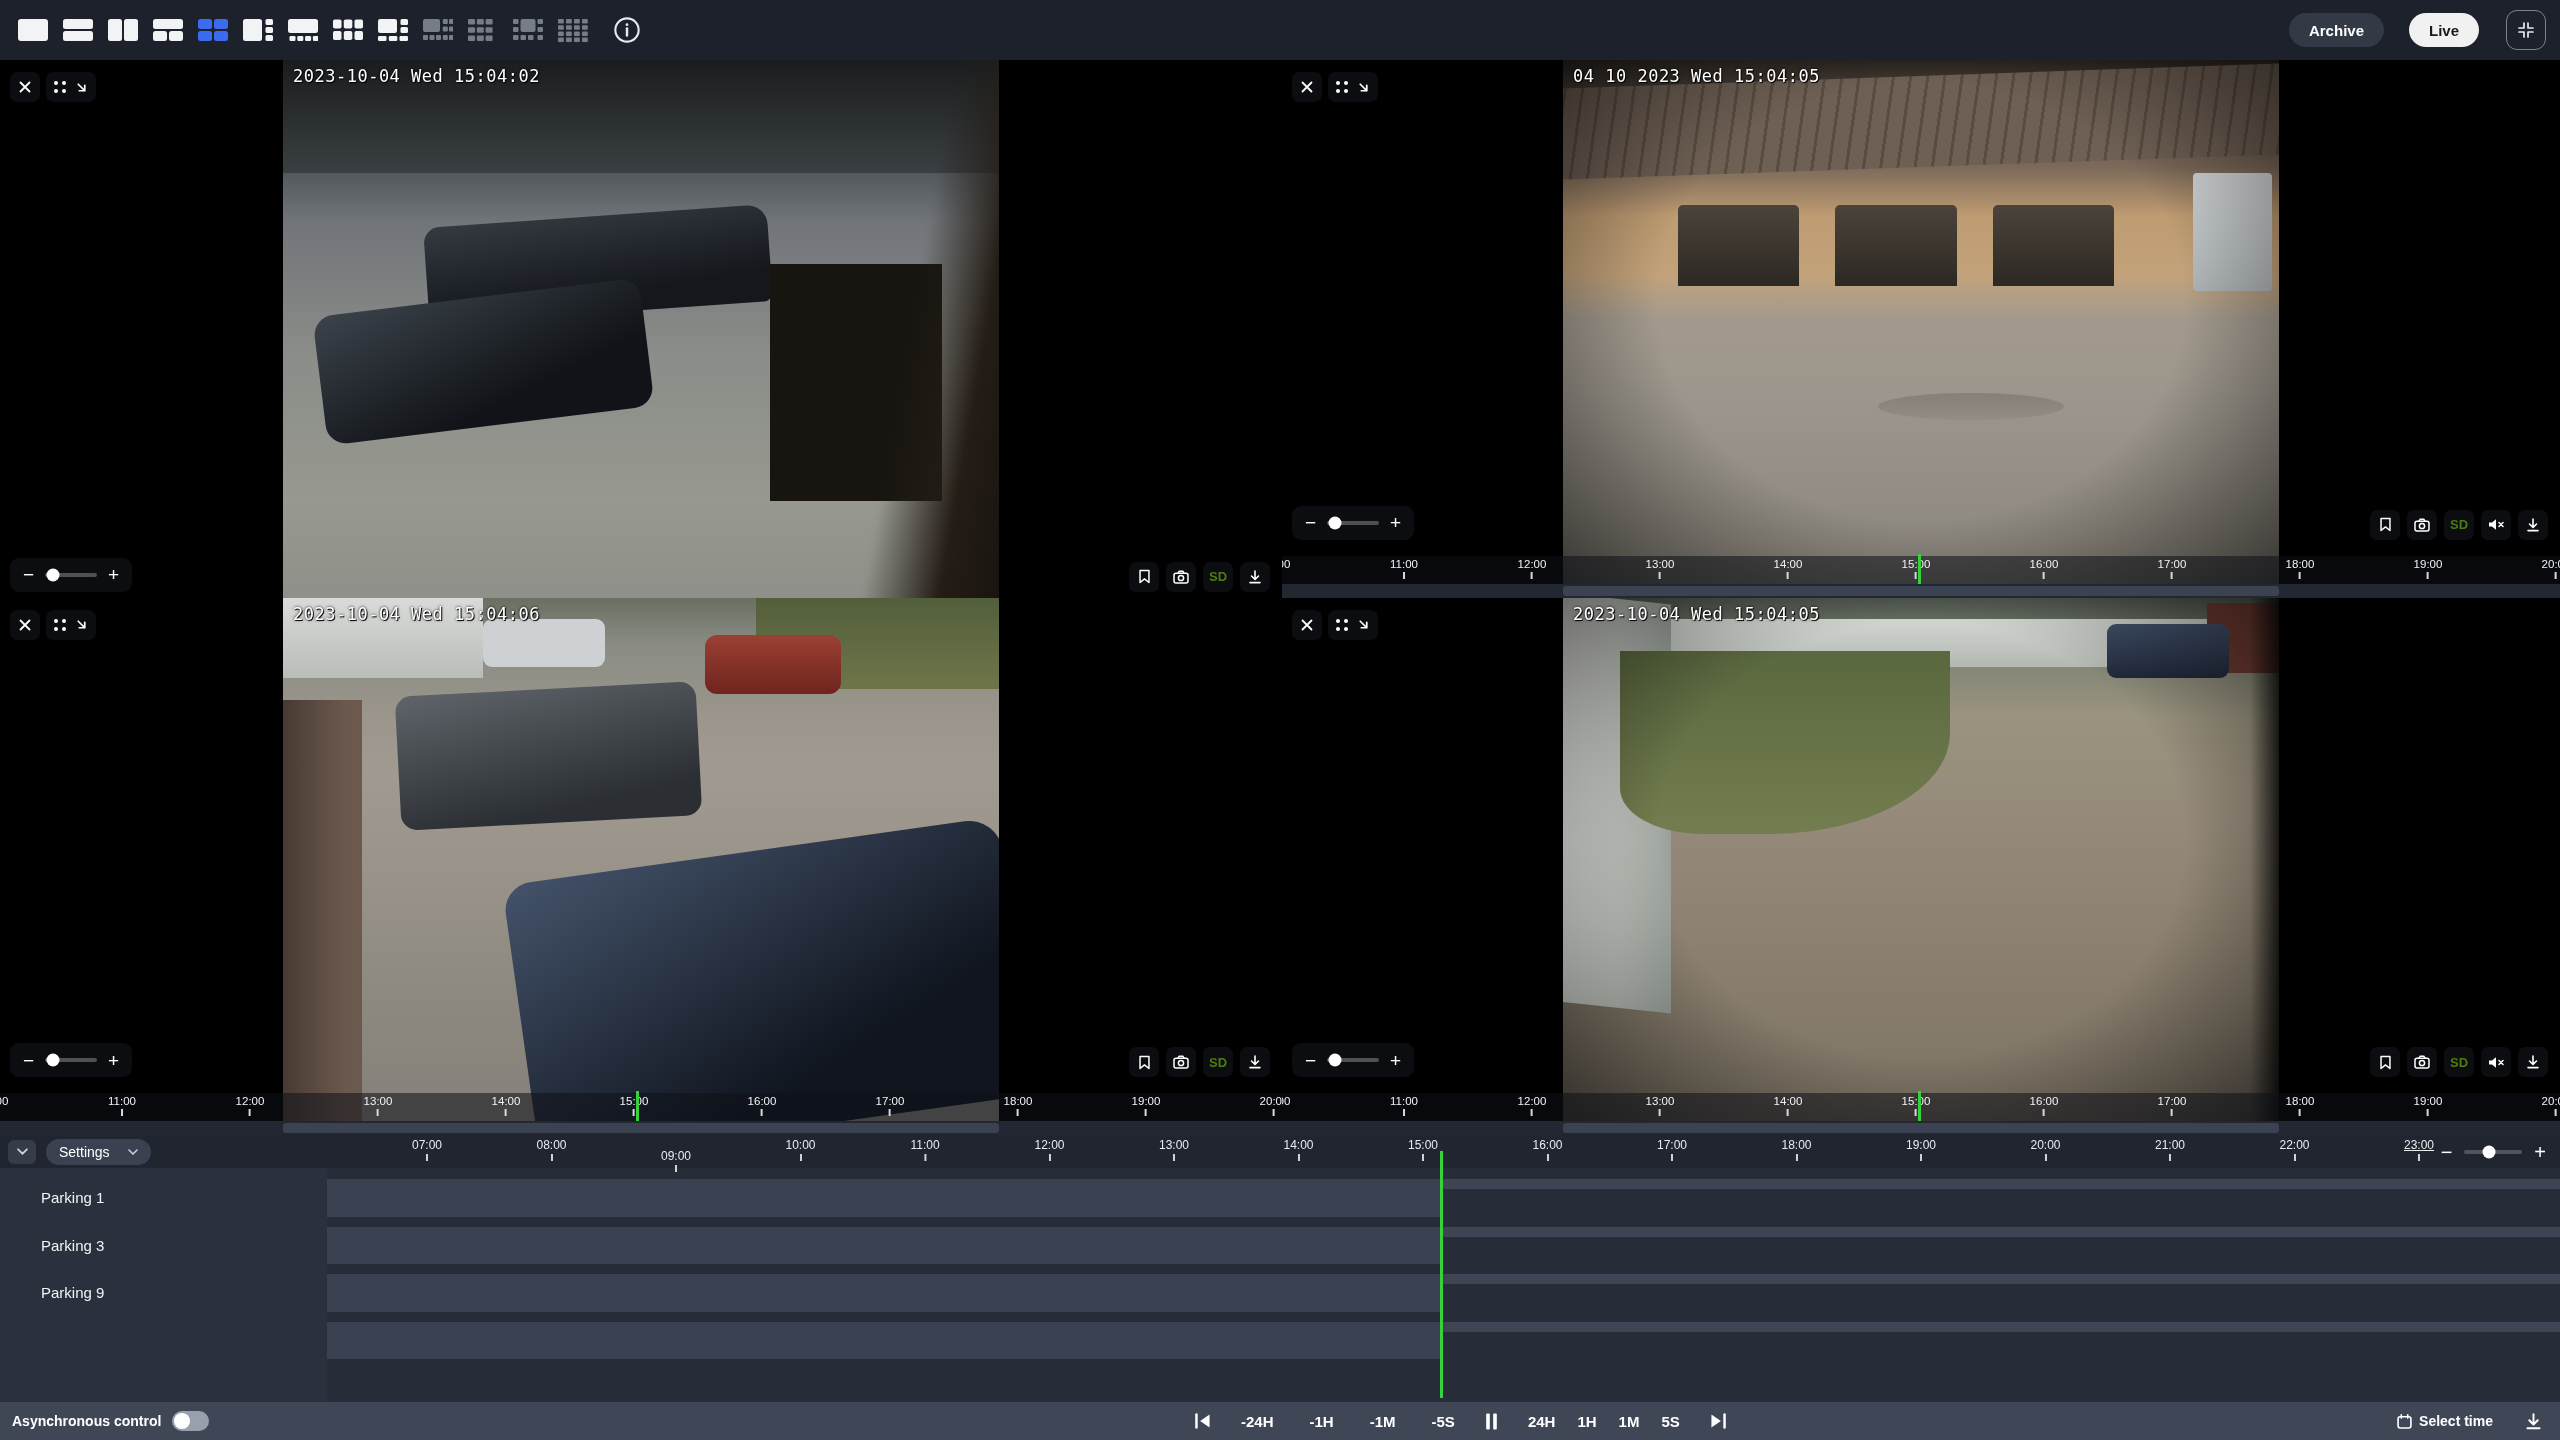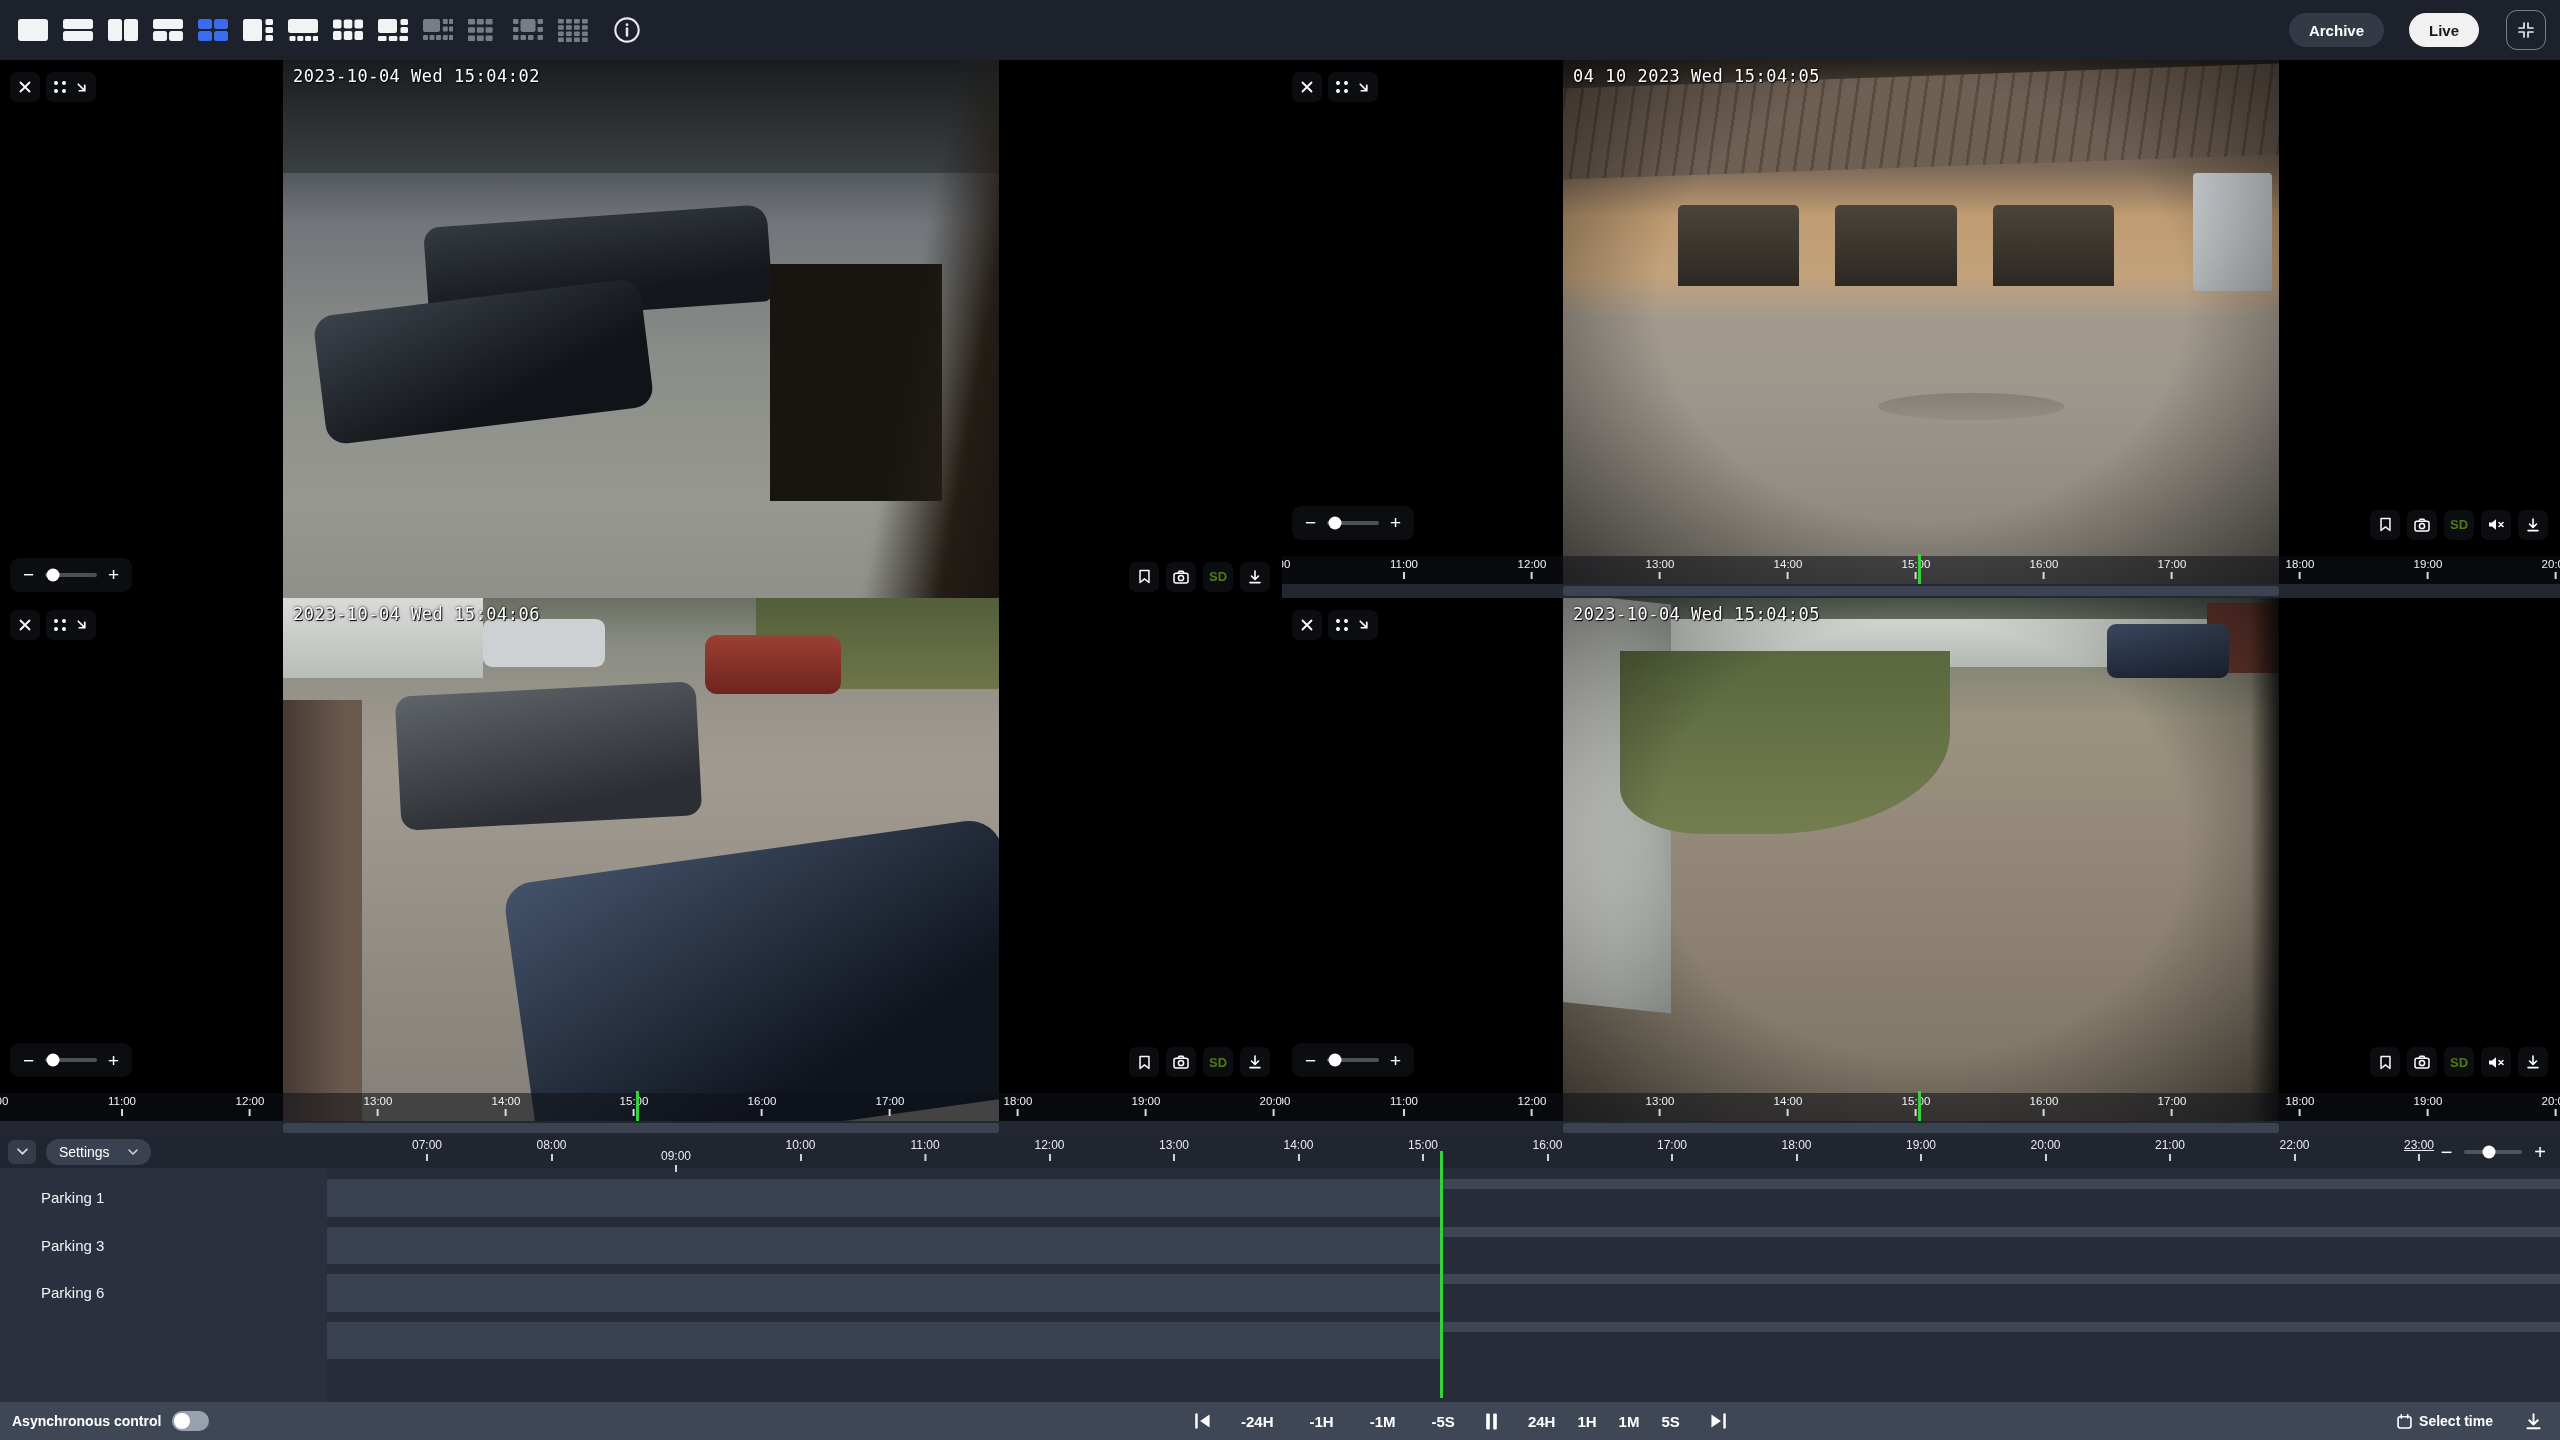--- a/index.html
+++ b/index.html
@@ -612,21 +612,21 @@
       <span class="zglyph">−</span>
       <span class="ztrack">
           <i class="zknob"></i>
         </span>
       <span class="zglyph">+</span>
     </div>
   </div>
   <div class="tlside">
       <div class="rowlabel">Parking 1</div>
       <div class="rowlabel">Parking 3</div>
-      <div class="rowlabel">Parking 6</div>
+      <div class="rowlabel">Parking 9</div>
     </div>
   <div class="tltracks">
       <div class="trow">
         <div class="tfill"></div>
         <div class="tfuture"></div>
       </div>
       <div class="trow">
         <div class="tfill"></div>
         <div class="tfuture"></div>
       </div>

